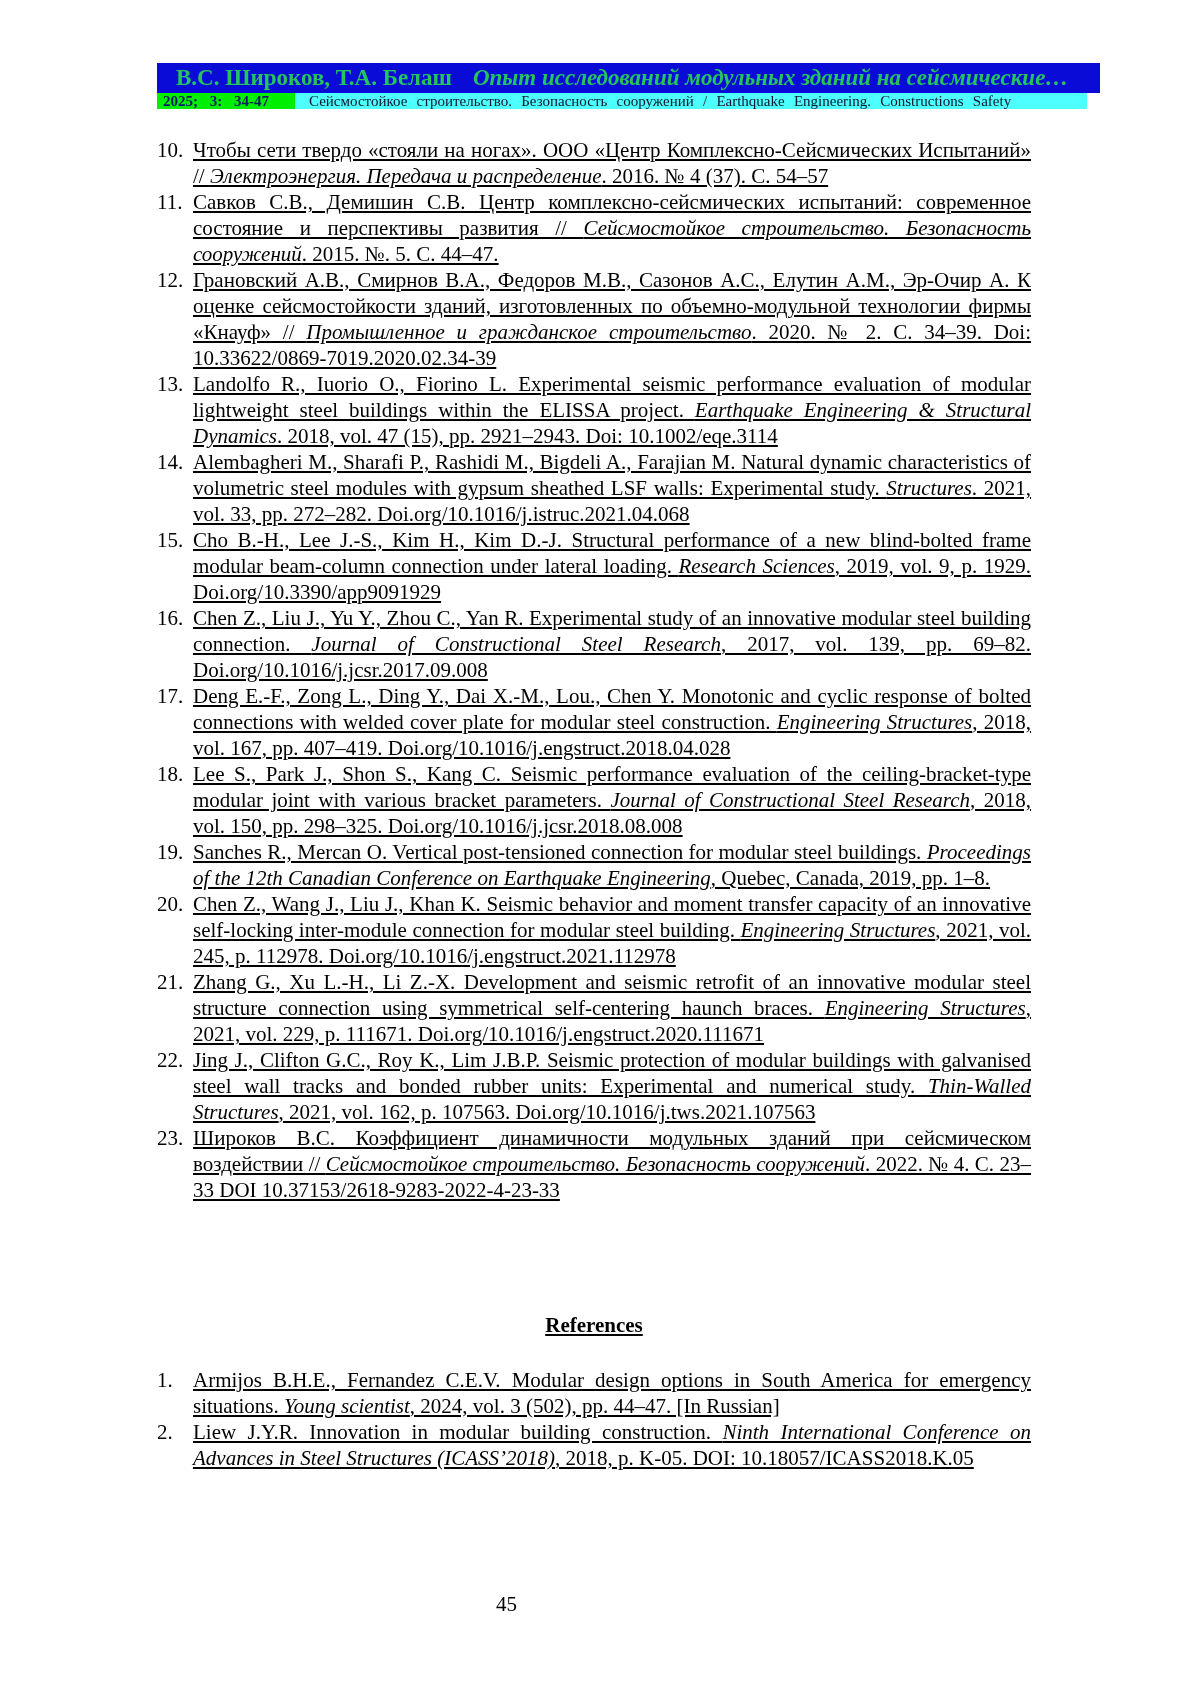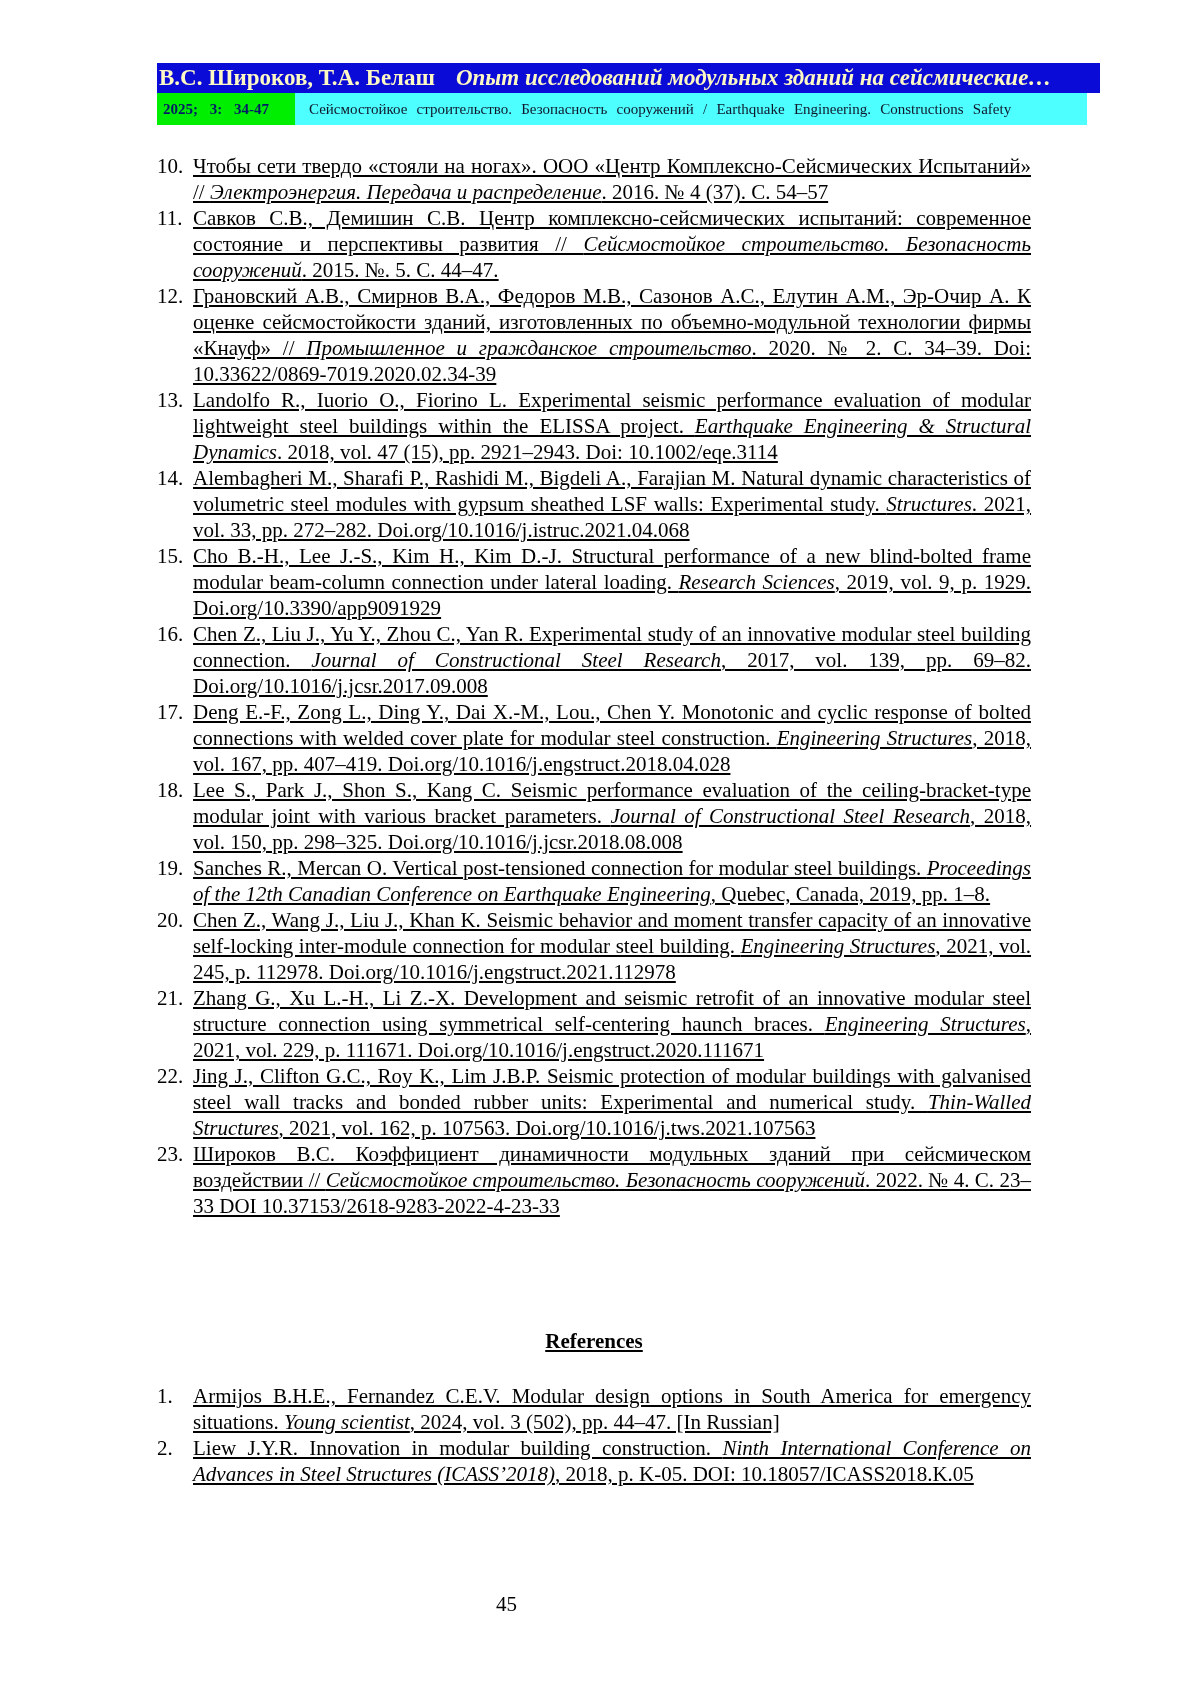--- a/index.html
+++ b/index.html
@@ -8,27 +8,27 @@
     font-family:"Liberation Serif","DejaVu Serif",serif;
     color:#000;
   }
   .page{position:relative;width:1200px;height:1697px;overflow:hidden;background:#fff;}
 
   
   .header{margin:63px 0 0 157px;}
   .band-blue{
     width:943px;height:30px;box-sizing:border-box;
     display:flex;align-items:center;
-    padding-left:2px;
-    color:#fef9c3;font-weight:bold;font-size:23px;
+    padding-left:19px;
+    color:#22c55e;font-weight:bold;font-size:23px;
     white-space:nowrap;overflow:hidden;
   }
   .band-blue .title-it{font-style:italic;margin-left:21px;}
   .band-cyan{
-    width:930px;height:32px;box-sizing:border-box;
+    width:930px;height:16px;box-sizing:border-box;
     display:flex;align-items:stretch;
     font-size:15px;line-height:20px;
   }
   .badge{
     width:138px;box-sizing:border-box;
     display:flex;align-items:center;
     padding-left:6px;
     font-weight:bold;color:#001a66;
     word-spacing:8px;white-space:nowrap;overflow:hidden;
   }

